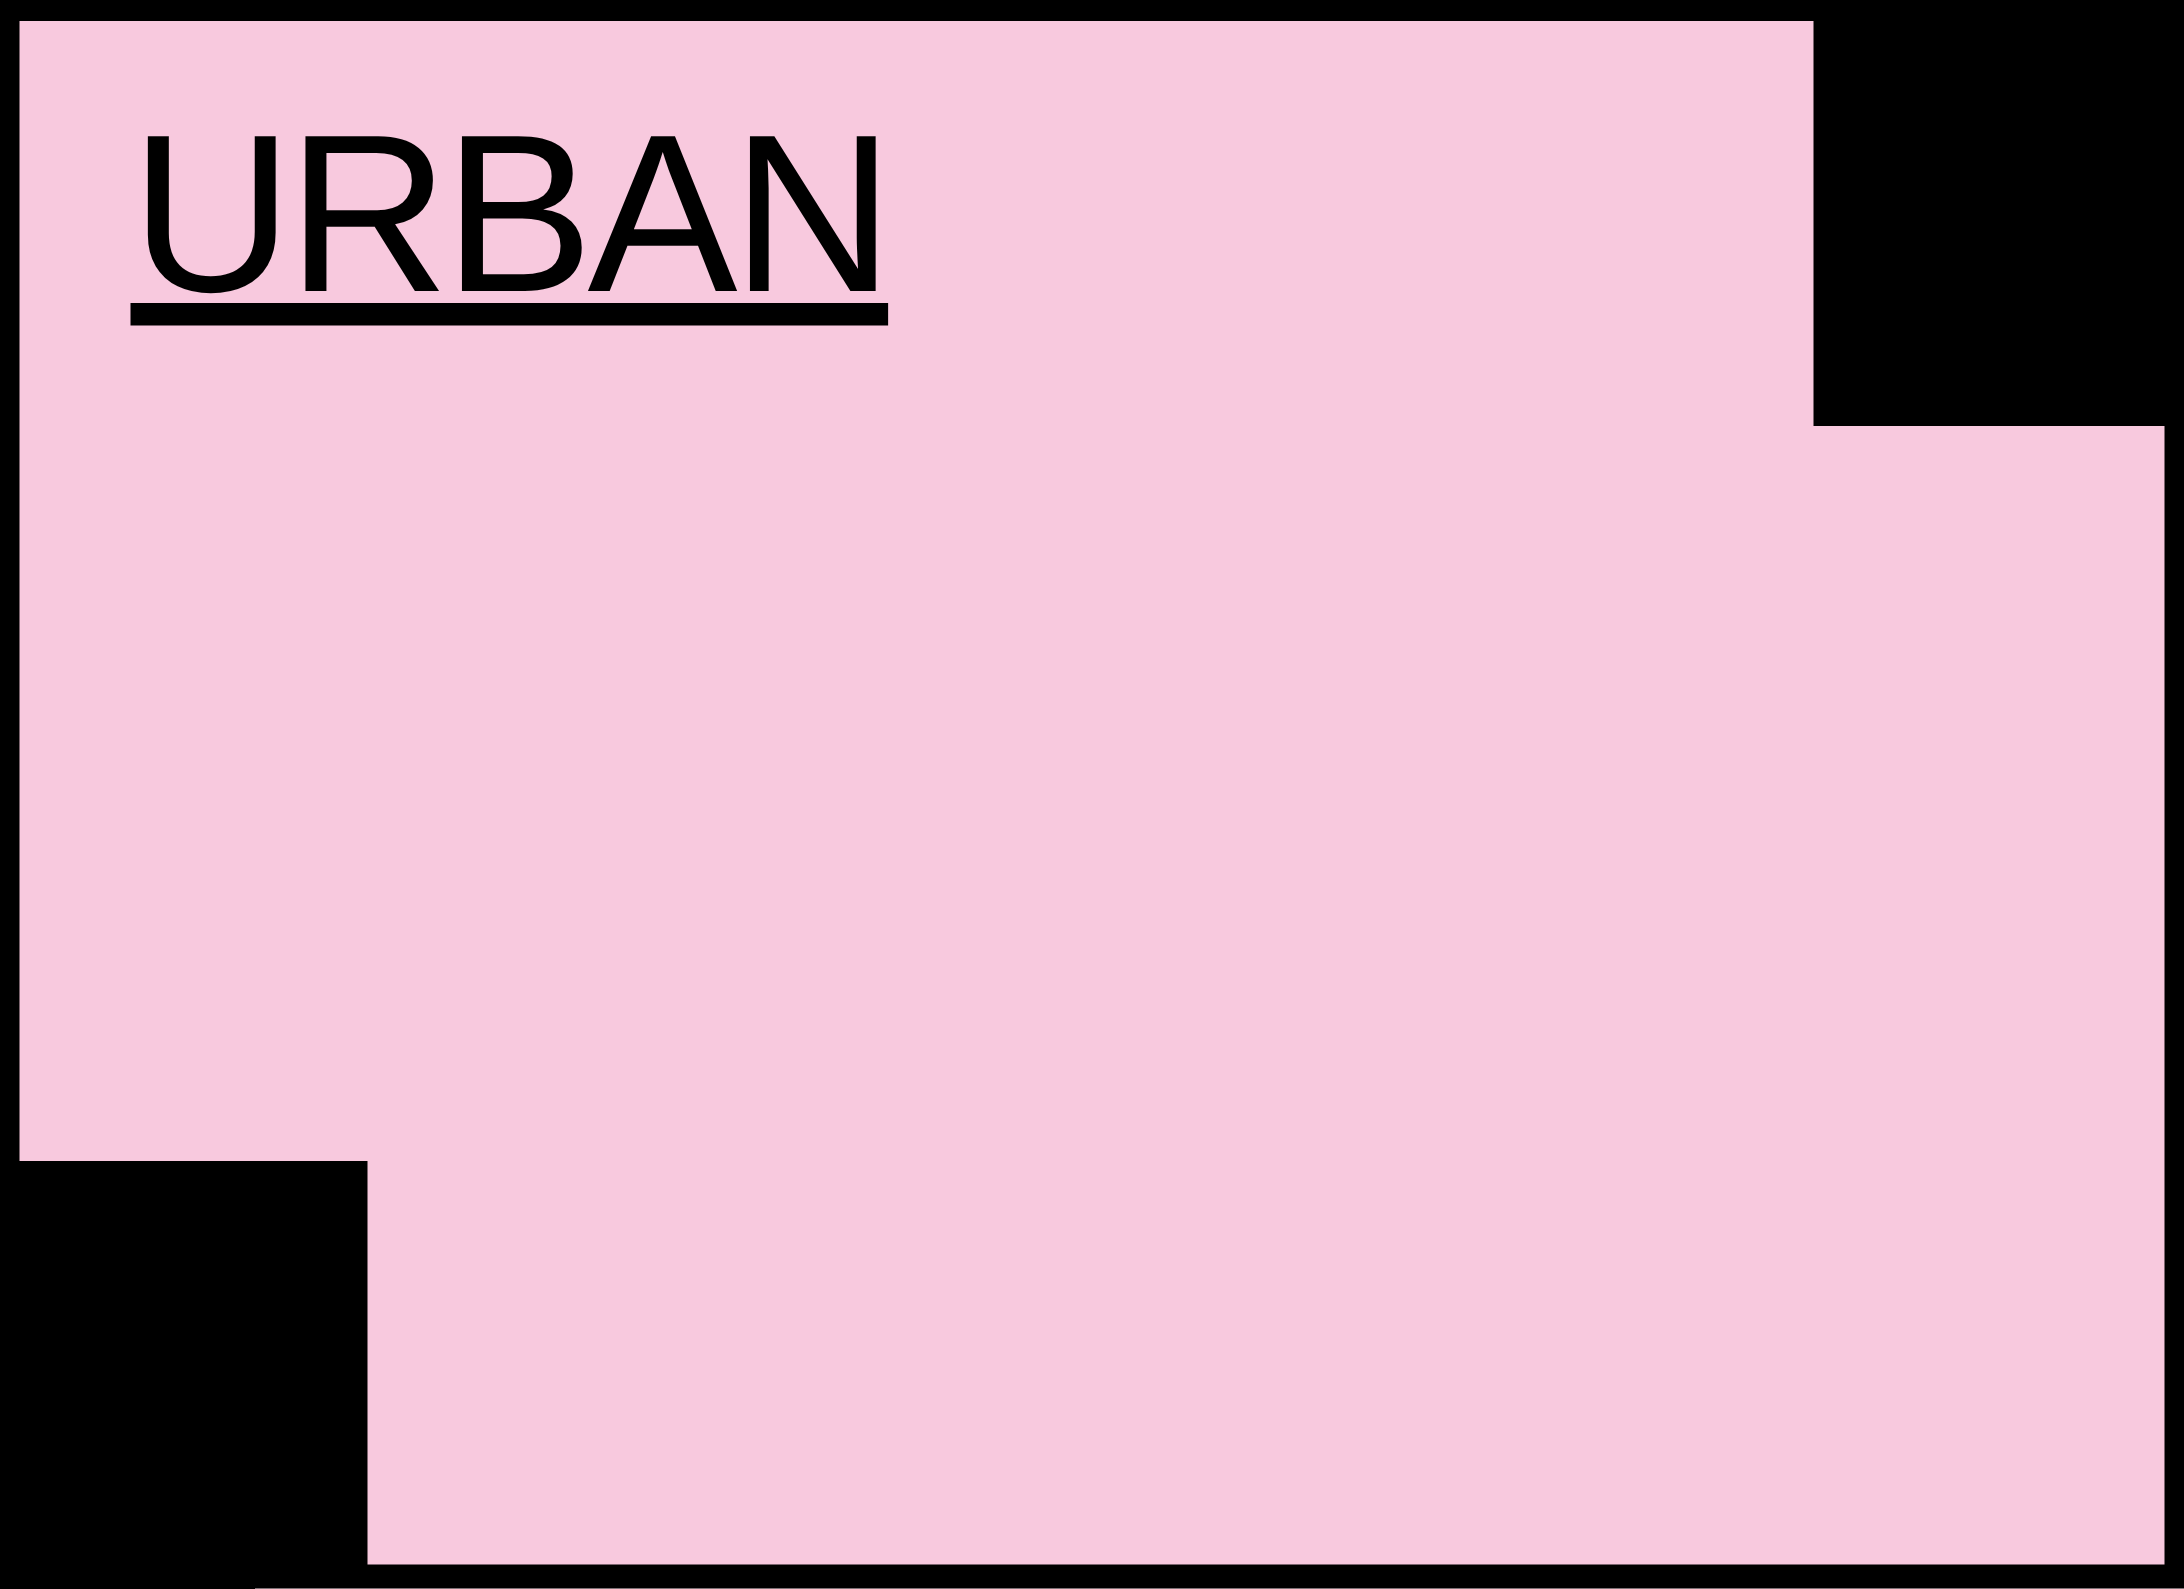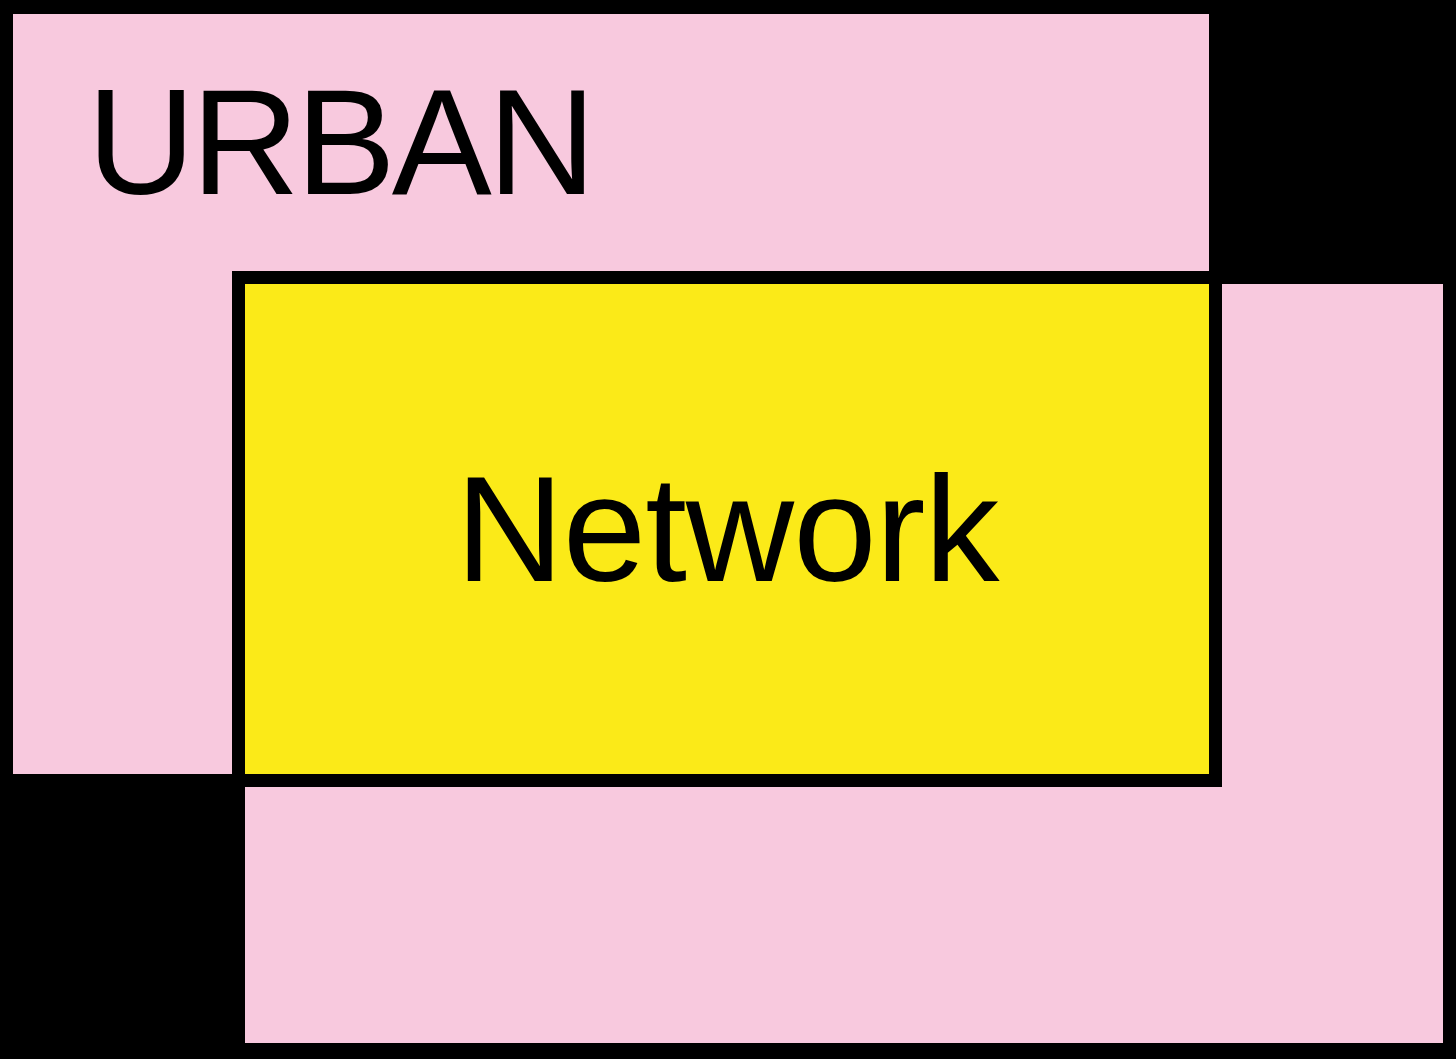--- a/index.html
+++ b/index.html
@@ -45,20 +45,21 @@
     display: flex;
     align-items: center;
     justify-content: center;
   }
   .word {
     color: var(--ink, #000);
     font-size: 150px;
     font-weight: 400;
     white-space: nowrap;
     line-height: normal;
+    text-decoration: underline;
   }
   .word-band {
     position: absolute;
     display: flex;
     align-items: center;
     height: 110px;
     z-index: 5;
   }
   #urban-band {
     left: 87px;
@@ -81,22 +82,19 @@
 </style>
 </head>
 <body>
 
 <div id="canvas">
 
   <div class="panel" id="urban-panel"></div>
 
   <div class="panel" id="rooms-panel"></div>
 
-  <div id="network-box">
-    <span class="word" id="network-label">Network</span>
-  </div>
 
   <div class="word-band" id="urban-band">
     <span class="word" id="urban-label">URBAN</span>
   </div>
 
 
 </div>
 
 </body></html>

